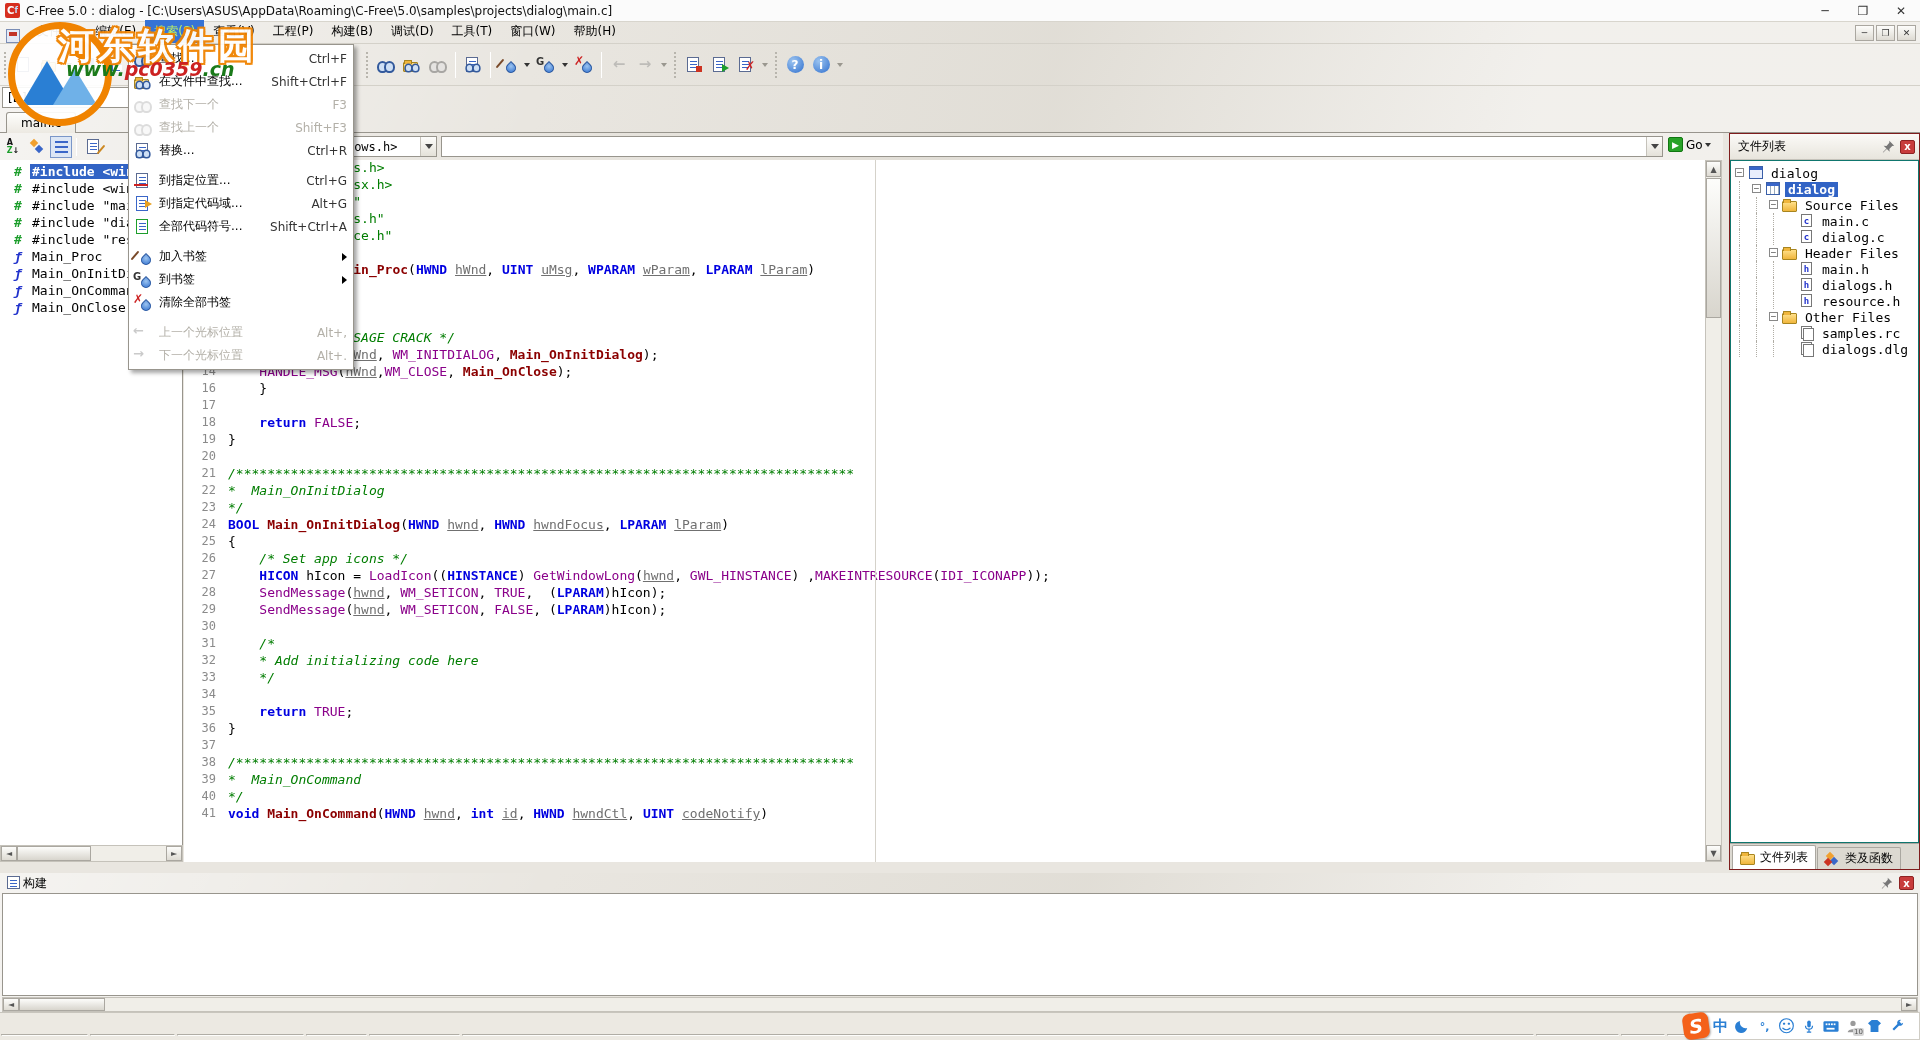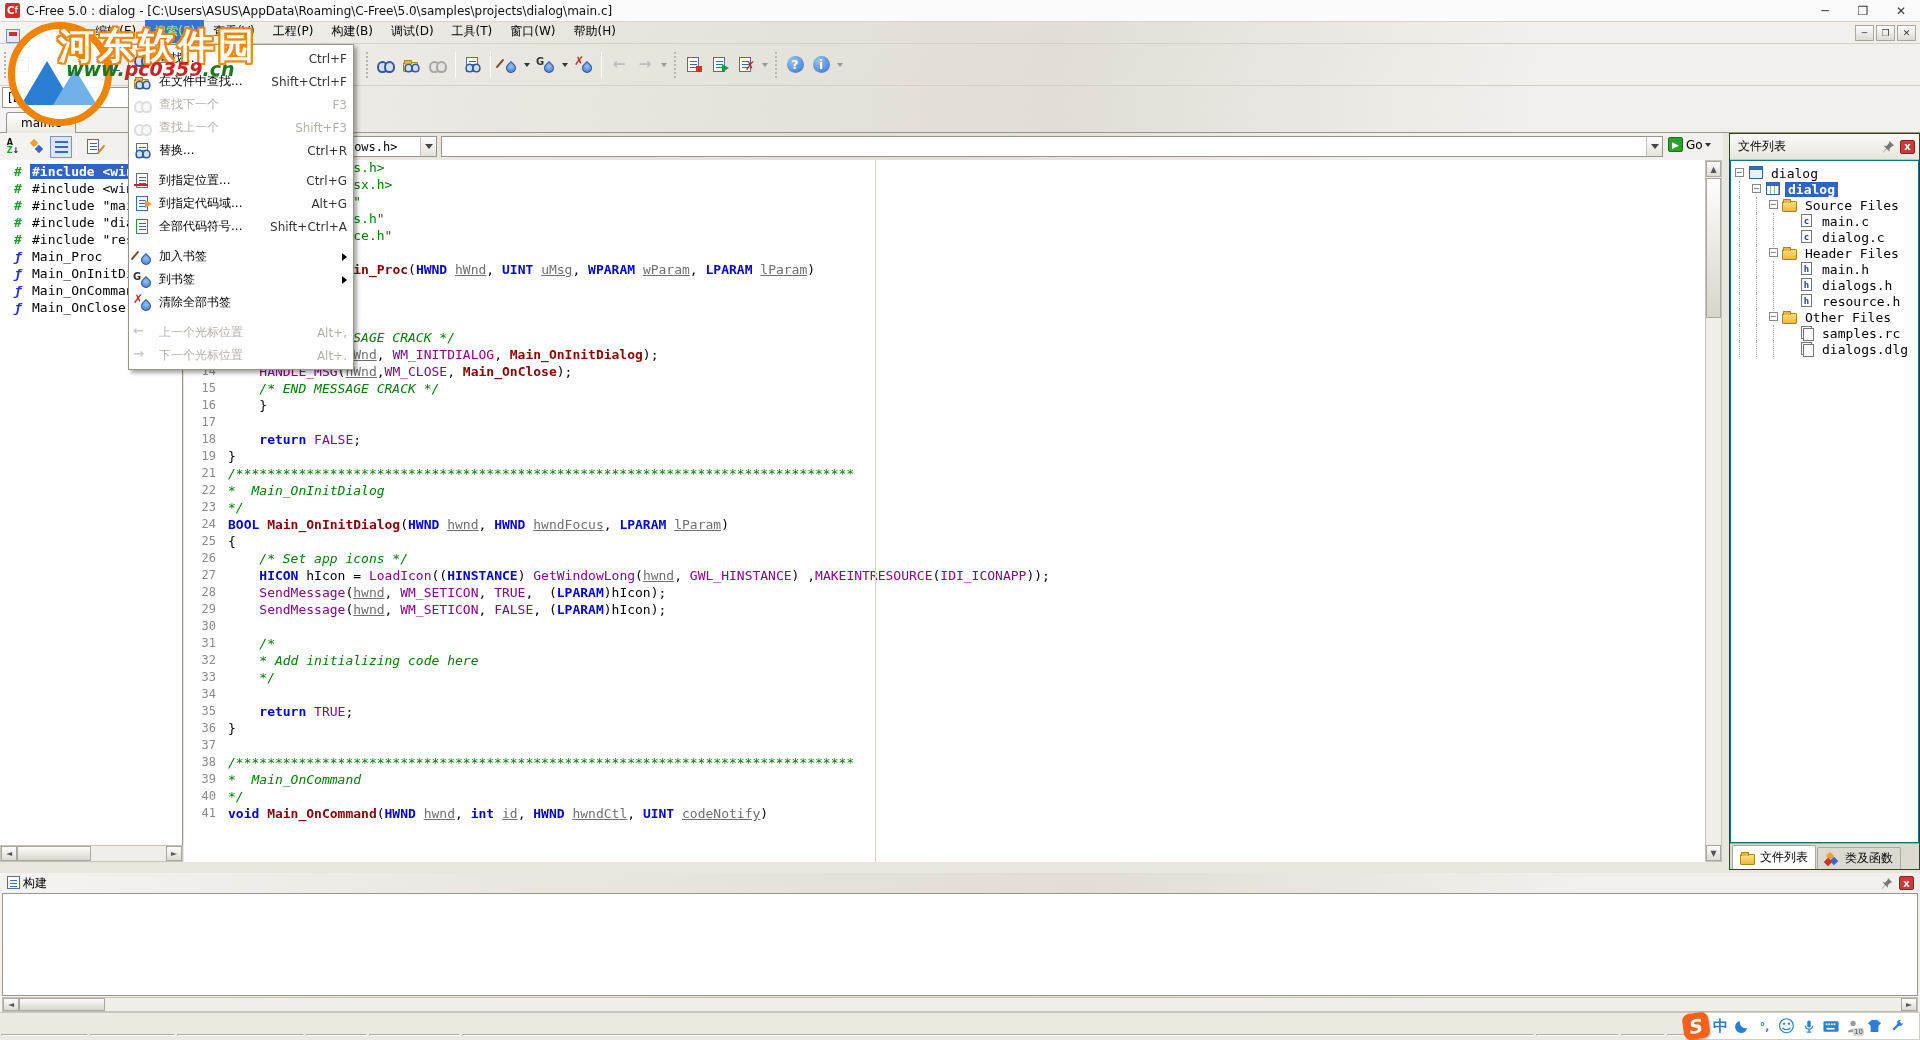--- a/index.html
+++ b/index.html
@@ -409,25 +409,25 @@
       <div class="ln"><span class="no">4</span><span class="code"><span class="s">#include "dialogs.h"</span></span></div>
       <div class="ln"><span class="no">5</span><span class="code"><span class="s">#include "resource.h"</span></span></div>
       <div class="ln"><span class="no">6</span><span class="code"></span></div>
       <div class="ln"><span class="no">7</span><span class="code"><span class="k">BOOL</span><span class="p"> </span><span class="k">CALLBACK</span><span class="p"> </span><span class="f">Main_Proc</span><span class="p">(</span><span class="k">HWND</span><span class="p"> </span><span class="v">hWnd</span><span class="p">, </span><span class="k">UINT</span><span class="p"> </span><span class="v">uMsg</span><span class="p">, </span><span class="k">WPARAM</span><span class="p"> </span><span class="v">wParam</span><span class="p">, </span><span class="k">LPARAM</span><span class="p"> </span><span class="v">lParam</span><span class="p">)</span></span></div>
       <div class="ln"><span class="no">8</span><span class="code"><span class="p">{</span></span></div>
       <div class="ln"><span class="no">9</span><span class="code"><span class="p">    </span><span class="k">switch</span><span class="p">(</span><span class="v">uMsg</span><span class="p">)</span></span></div>
       <div class="ln"><span class="no">10</span><span class="code"><span class="p">    {</span></span></div>
       <div class="ln"><span class="no">11</span><span class="code"><span class="p">    </span><span class="c">/* BEGIN MESSAGE CRACK */</span></span></div>
       <div class="ln"><span class="no">12</span><span class="code"><span class="p">    </span><span class="a">HANDLE_MSG</span><span class="p">(</span><span class="v">hWnd</span><span class="p">, </span><span class="a">WM_INITDIALOG</span><span class="p">, </span><span class="f">Main_OnInitDialog</span><span class="p">);</span></span></div>
       <div class="ln"><span class="no">14</span><span class="code"><span class="p">    </span><span class="a">HANDLE_MSG</span><span class="p">(</span><span class="v">hWnd</span><span class="p">,</span><span class="a">WM_CLOSE</span><span class="p">, </span><span class="f">Main_OnClose</span><span class="p">);</span></span></div>
-      <div class="ln"><span class="no">15</span><span class="code"><span class="p">    </span><span class="c">/* END MESSAGE CRACK */</span></span></div>
       <div class="ln"><span class="no">16</span><span class="code"><span class="p">    }</span></span></div>
       <div class="ln"><span class="no">17</span><span class="code"></span></div>
       <div class="ln"><span class="no">18</span><span class="code"><span class="p">    </span><span class="k">return</span><span class="p"> </span><span class="a">FALSE</span><span class="p">;</span></span></div>
       <div class="ln"><span class="no">19</span><span class="code"><span class="p">}</span></span></div>
+      <div class="ln"><span class="no">20</span><span class="code"></span></div>
       <div class="ln"><span class="no">21</span><span class="code"><span class="c">/*******************************************************************************</span></span></div>
       <div class="ln"><span class="no">22</span><span class="code"><span class="c">*  Main_OnInitDialog</span></span></div>
       <div class="ln"><span class="no">23</span><span class="code"><span class="c">*/</span></span></div>
       <div class="ln"><span class="no">24</span><span class="code"><span class="k">BOOL</span><span class="p"> </span><span class="f">Main_OnInitDialog</span><span class="p">(</span><span class="k">HWND</span><span class="p"> </span><span class="v">hwnd</span><span class="p">, </span><span class="k">HWND</span><span class="p"> </span><span class="v">hwndFocus</span><span class="p">, </span><span class="k">LPARAM</span><span class="p"> </span><span class="v">lParam</span><span class="p">)</span></span></div>
       <div class="ln"><span class="no">25</span><span class="code"><span class="p">{</span></span></div>
       <div class="ln"><span class="no">26</span><span class="code"><span class="p">    </span><span class="c">/* Set app icons */</span></span></div>
       <div class="ln"><span class="no">27</span><span class="code"><span class="p">    </span><span class="k">HICON</span><span class="p"> hIcon = </span><span class="a">LoadIcon</span><span class="p">((</span><span class="k">HINSTANCE</span><span class="p">) </span><span class="a">GetWindowLong</span><span class="p">(</span><span class="v">hwnd</span><span class="p">, </span><span class="a">GWL_HINSTANCE</span><span class="p">) ,</span><span class="a">MAKEINTRESOURCE</span><span class="p">(</span><span class="a">IDI_ICONAPP</span><span class="p">));</span></span></div>
       <div class="ln"><span class="no">28</span><span class="code"><span class="p">    </span><span class="a">SendMessage</span><span class="p">(</span><span class="v">hwnd</span><span class="p">, </span><span class="a">WM_SETICON</span><span class="p">, </span><span class="a">TRUE</span><span class="p">,  (</span><span class="k">LPARAM</span><span class="p">)hIcon);</span></span></div>
       <div class="ln"><span class="no">29</span><span class="code"><span class="p">    </span><span class="a">SendMessage</span><span class="p">(</span><span class="v">hwnd</span><span class="p">, </span><span class="a">WM_SETICON</span><span class="p">, </span><span class="a">FALSE</span><span class="p">, (</span><span class="k">LPARAM</span><span class="p">)hIcon);</span></span></div>
       <div class="ln"><span class="no">30</span><span class="code"></span></div>

